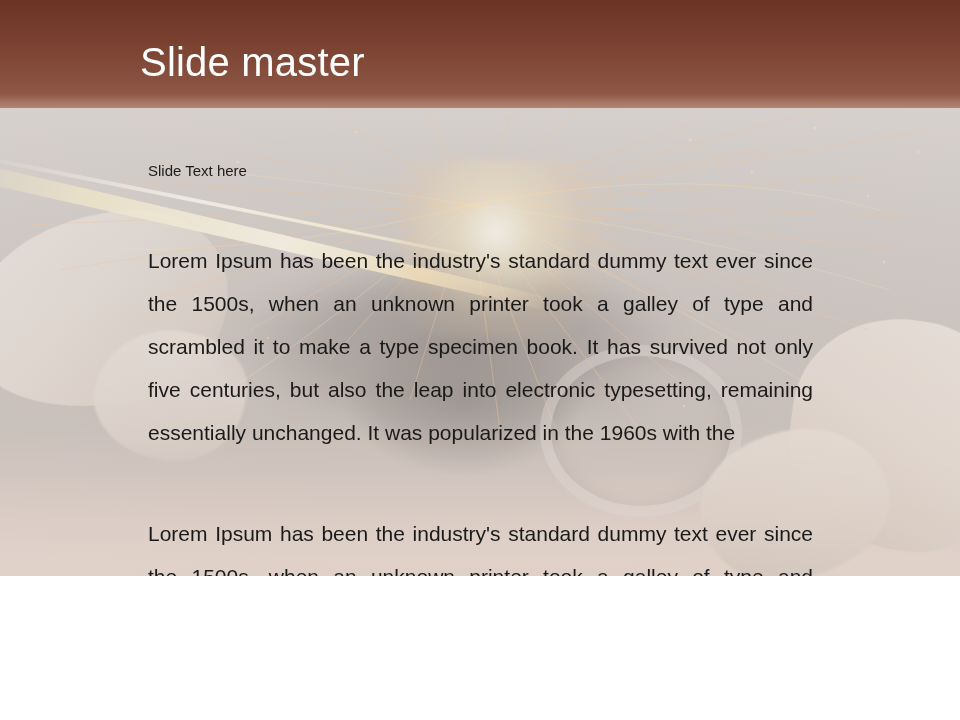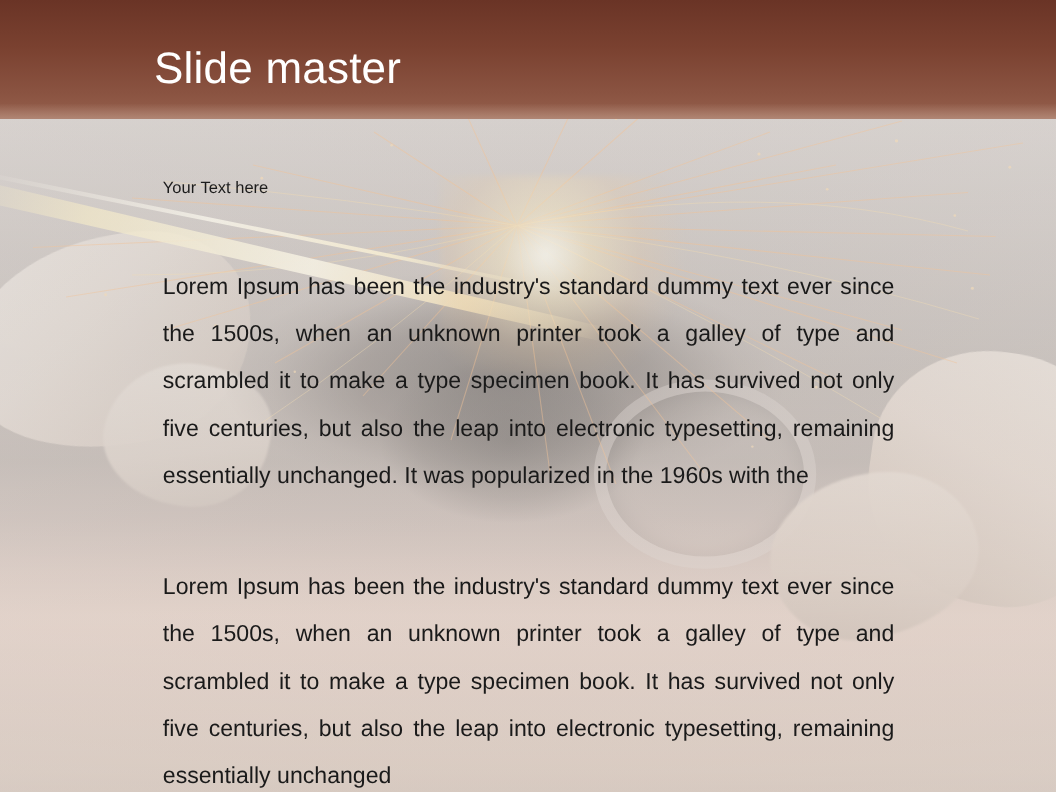--- a/index.html
+++ b/index.html
@@ -6,21 +6,21 @@
     margin: 0;
     padding: 0;
     background: #ffffff;
   }
   body {
     font-family: "Liberation Sans", sans-serif;
   }
   .slide {
     position: relative;
     width: 960px;
-    height: 720px;
+    height: 576px;
     overflow: hidden;
     background: #4d7c0f;
   }
 
   
   .bg {
     position: absolute;
     inset: 0;
     overflow: hidden;
   }
@@ -318,18 +318,18 @@
     <div class="bg-flare"></div>
 
     <div class="bg-veil"></div>
     <div class="bg-veil2"></div>
   </div>
 
   <div class="title-band"></div>
   <div class="slide-title">Slide master</div>
 
   <div class="body-area">
-    <p class="subhead">Your Text here</p>
+    <p class="subhead">Slide Text here</p>
     <p class="para">Lorem Ipsum has been the industry's standard dummy text ever since the 1500s, when an unknown printer took a galley of type and scrambled it to make a type specimen book. It has survived not only five centuries, but also the leap into electronic typesetting, remaining essentially unchanged. It was popularized in the 1960s with the</p>
     <p class="para last-nojustify">Lorem Ipsum has been the industry's standard dummy text ever since the 1500s, when an unknown printer took a galley of type and scrambled it to make a type specimen book. It has survived not only five centuries, but also the leap into electronic typesetting, remaining essentially unchanged</p>
   </div>
 
 </div>
 
 </body></html>

